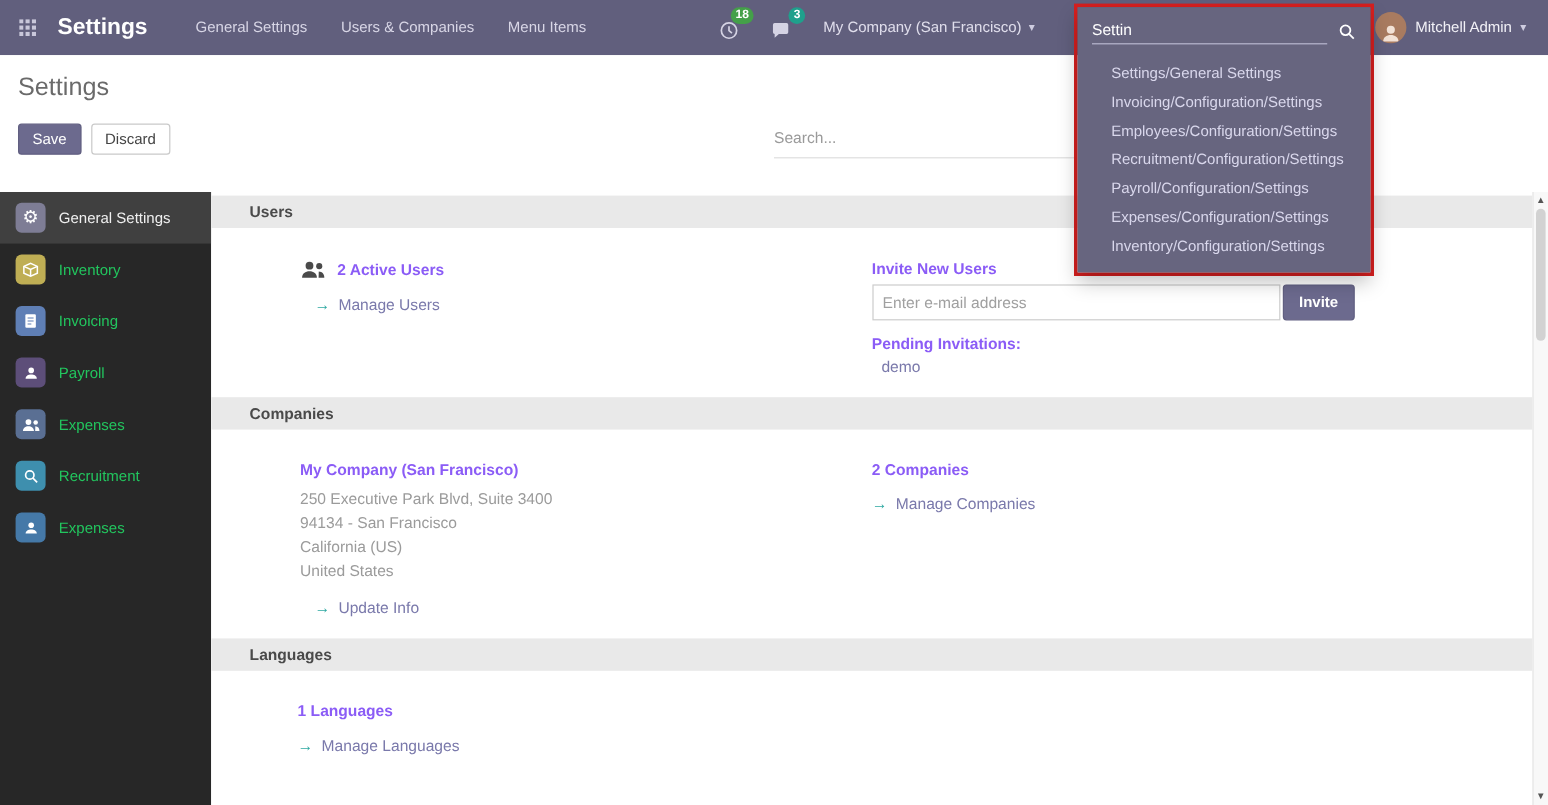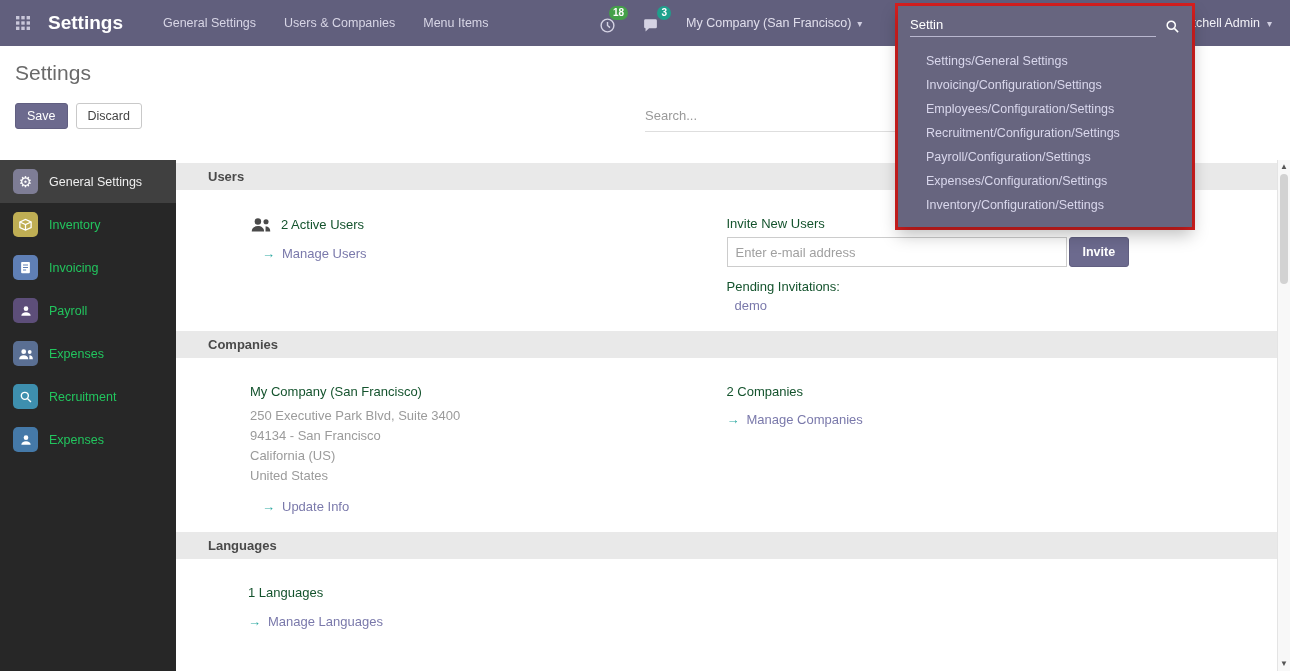--- a/index.html
+++ b/index.html
@@ -58,21 +58,21 @@
   .ic-attendances { background:#4a7fae; }
   .ic-expenses    { background:#4579a8; }
 
   .main { flex:1; background:#fff; overflow:hidden; }
   .section-bar { background:#e9e9e9; height:27px; line-height:27px; padding-left:32px;
                  font-size:13px; font-weight:700; color:#4a4a4a; }
   .section-bar.first { margin-top:3px; }
   .two-col { display:flex; padding:26px 0 18px; }
   .col { width:50%; }
   .col.left { padding-left:74px; padding-right:50px; }
-  .bold { font-weight:400; font-size:13px; color:#14532d; }
+  .bold { font-weight:700; font-size:13px; color:#8b5cf6; }
   .icon-row { display:flex; align-items:center; gap:9px; }
   .settings-link { margin-top:13px; padding-left:12px; display:flex; gap:7px; align-items:center;
                    font-size:13px; color:#7a79ab; cursor:pointer; width:fit-content; }
   .settings-link .arrow { color:#2fa9a2; font-weight:700; }
   .invite-row { margin-top:6px; display:flex; align-items:flex-start; }
   .email-input { width:340px; height:30px; border:1px solid #cccccc; padding:0 8px; font-size:13px;
                  color:#0f172a; font-family:inherit; }
   .email-input::placeholder { color:#a0a0a0; }
   .invite-btn { height:30px; margin-left:2px; padding:5px 13px; font-weight:700; }
   .pending-title { margin-top:12px; }
@@ -81,21 +81,21 @@
   .muted-first { margin-top:7px; }
   .one-col { padding:26px 0 18px 72px; }
 
   .scrollbar { width:13px; background:#f8f8f8; border-left:1px solid #e4e4e4; position:relative; flex-shrink:0; }
   .sb-arrow { position:absolute; left:0; width:100%; text-align:center; font-size:8px; color:#555; cursor:pointer; }
   .sb-arrow.up { top:2px; }
   .sb-arrow.down { bottom:3px; }
   .sb-thumb { position:absolute; top:14px; left:2px; width:8px; height:110px; background:#d2d2d2; border-radius:4px; cursor:pointer; }
 
   
-  .annotation { position:absolute; left:895px; top:3px; width:300px; border:3px solid #d61f1f; z-index:50; }
+  .annotation { position:absolute; left:895px; top:3px; width:250px; border:3px solid #d61f1f; z-index:50; }
   .menu-search { background:#67657f; box-shadow:0 8px 16px rgba(0,0,0,.25); }
   .ms-input-row { display:flex; align-items:center; padding:9px 12px 6px; gap:9px; }
   .ms-input-row input { flex:1; background:transparent; border:none; border-bottom:1px solid #b9b7cf;
                         outline:none; color:#fff; font-size:13px; padding:2px 0 4px; font-family:inherit; min-width:0; }
   .ms-results { padding:6px 0 10px; }
   .ms-item { padding:3px 12px 3px 28px; font-size:12.5px; line-height:18px; color:#d9d7ec;
              white-space:nowrap; overflow:hidden; text-overflow:ellipsis; cursor:pointer; }
 </style>
 </head>
 <body>

